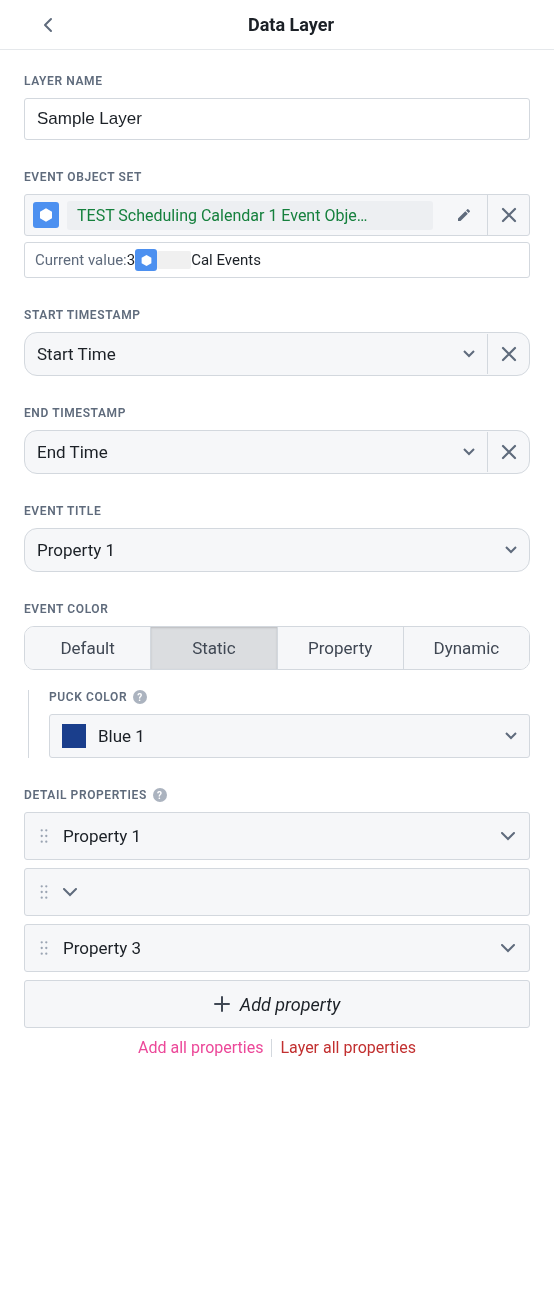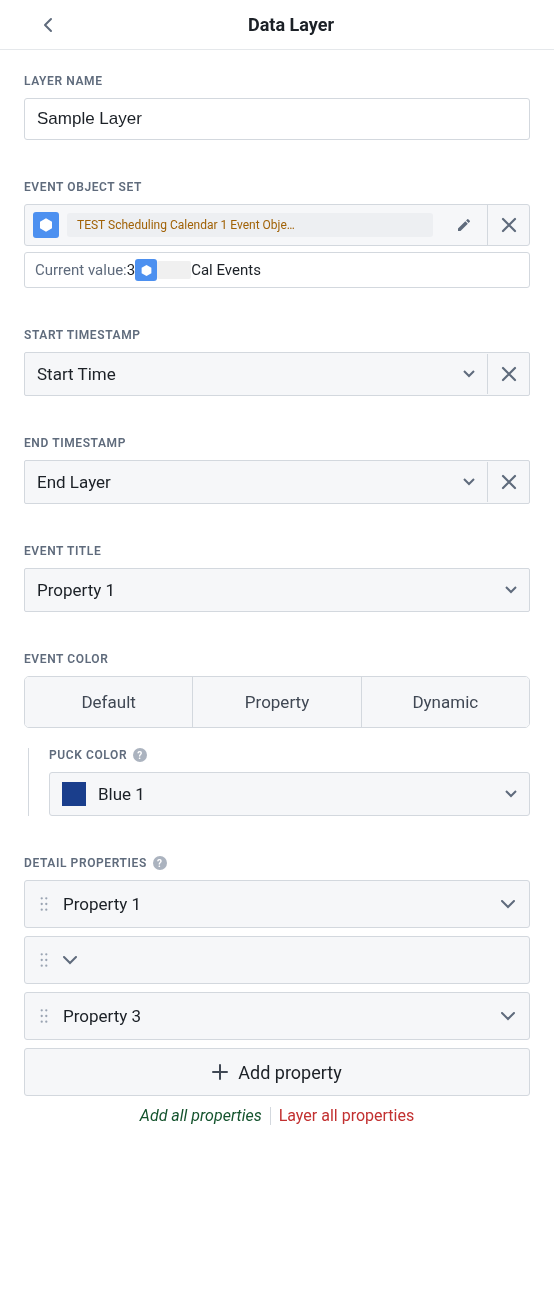--- a/index.html
+++ b/index.html
@@ -38,21 +38,21 @@
     font-size: 18px;
   }
   .header-title {
     flex: 1;
     text-align: center;
     font-weight: 700;
     font-size: 18px;
     padding-right: 40px;
   }
   .content { padding: 24px; }
-  .section { margin-bottom: 40px; }
+  .section { margin-bottom: 30px; }
   .label {
     font-size: 12px;
     font-weight: 600;
     letter-spacing: 0.6px;
     color: #5f6b7c;
     text-transform: uppercase;
     margin-bottom: 10px;
     display: flex;
     align-items: center;
     gap: 6px;
@@ -87,22 +87,22 @@
     background: #4c90f0; display: flex; align-items: center; justify-content: center;
     flex-shrink: 0;
   }
   .cube-icon.small { width: 22px; height: 22px; }
   .cube-icon svg { width: 16px; height: 16px; fill: #fff; }
   .cube-icon.small svg { width: 13px; height: 13px; }
   .chip-text {
     background: #edeff2;
     border-radius: 3px;
     padding: 5px 10px;
-    font-size: 12px;
-    color: #a16207;
+    font-size: 16px;
+    color: #15803d;
     white-space: nowrap;
     overflow: hidden;
     text-overflow: ellipsis;
     flex: 1;
   }
   .icon-btn {
     width: 42px; height: 40px;
     border-left: 1px solid #d3d8de;
     display: flex; align-items: center; justify-content: center;
     color: #5f6b7c; cursor: pointer; flex-shrink: 0;
@@ -118,33 +118,33 @@
     margin-top: 6px;
     display: flex; align-items: center; 
     font-size: 15px;
   }
   .value-row .cv-label { color: #5f6b7c; }
   .value-row .cv-count { color: #1c2127; }
   .redact { display:inline-block; width: 34px; height: 18px; background: #f0f0f0; border-radius: 2px; }
   .select {
     display: flex;
     border: 1px solid #d3d8de;
-    border-radius: 2px;
+    border-radius: 13px;
     background: #f6f7f9;
     height: 44px;
     align-items: center;
   }
   .select-main {
     flex: 1; display: flex; align-items: center; padding: 0 12px;
     font-size: 17px; cursor: pointer; justify-content: space-between;
   }
   .select-main .caret { color: #5f6b7c; }
   .seg {
-    display: flex; border: 1px solid #d3d8de; border-radius: 5px; overflow: hidden;
-    height: 52px;
+    display: flex; border: 1px solid #d3d8de; border-radius: 10px; overflow: hidden;
+    height: 44px;
   }
   .seg-item {
     flex: 1; display: flex; align-items: center; justify-content: center;
     font-size: 17px; color: #404854; background: #f6f7f9; cursor: pointer;
     border-right: 1px solid #d3d8de;
   }
   .seg-item:last-child { border-right: none; }
   .seg-item.active {
     background: #dbdde0;
     box-shadow: inset 0 1px 2px rgba(0,0,0,0.15);
@@ -169,24 +169,24 @@
     background: #f6f7f9; height: 48px; padding: 0 14px;
     margin-bottom: 8px; gap: 14px; cursor: pointer;
   }
   .drag-handle { color: #9aa4b2; display: flex; }
   .drag-handle svg { width: 10px; height: 16px; fill: currentColor; }
   .prop-item .ptxt { flex: 1; font-size: 17px; }
   .prop-item .chev { color: #5f6b7c; }
   .add-prop {
     display: flex; align-items: center; justify-content: center; gap: 10px;
     border: 1px solid #d3d8de; border-radius: 3px;
-    background: #f6f7f9; height: 48px; cursor: pointer; font-size: 18px;
+    background: #f6f7f9; height: 48px; cursor: pointer; font-size: 18px; font-style: italic;
   }
   .link-row { display: flex; justify-content: center; gap: 8px; margin-top: 10px; font-size: 16px; align-items: center; }
-  .link-blue { color: #14532d; cursor: pointer; font-style: italic; }
+  .link-blue { color: #ec4899; cursor: pointer; }
   .link-red { color: #c23030; cursor: pointer; }
   .link-sep { width:1px; height:18px; background:#d3d8de; }
   svg { display: block; }
 </style>
 </head>
 <body>
 
 <div class="header">
   <div class="back-btn">
     <svg width="10" height="16" viewBox="0 0 10 16">
@@ -254,21 +254,21 @@
             <path d="M2 2 L14 14 M14 2 L2 14" stroke="#5f6b7c" stroke-width="2.2" stroke-linecap="round"></path>
           </svg>
       </div>
     </div>
   </div>
 
   <div class="section">
     <div class="label">END TIMESTAMP</div>
     <div class="select">
       <div class="select-main">
-        <span>End Layer</span>
+        <span>End Time</span>
         <span class="caret">
           <svg width="12" height="8" viewBox="0 0 12 8">
               <path d="M1 1 L6 6 L11 1" stroke="#5f6b7c" stroke-width="2" fill="none"></path>
             </svg>
         </span>
       </div>
       <div class="icon-btn">
         <svg width="16" height="16" viewBox="0 0 16 16">
             <path d="M2 2 L14 14 M14 2 L2 14" stroke="#5f6b7c" stroke-width="2.2" stroke-linecap="round"></path>
           </svg>
@@ -287,20 +287,21 @@
             </svg>
         </span>
       </div>
     </div>
   </div>
 
   <div class="section">
     <div class="label">EVENT COLOR</div>
     <div class="seg">
       <div class="seg-item">Default</div>
+      <div class="seg-item active">Static</div>
       <div class="seg-item">Property</div>
       <div class="seg-item">Dynamic</div>
     </div>
     <div class="indent">
       <div class="label">
         <span>PUCK COLOR</span>
         <span class="help-icon">?</span>
       </div>
       <div class="color-select">
         <span class="swatch"></span>

